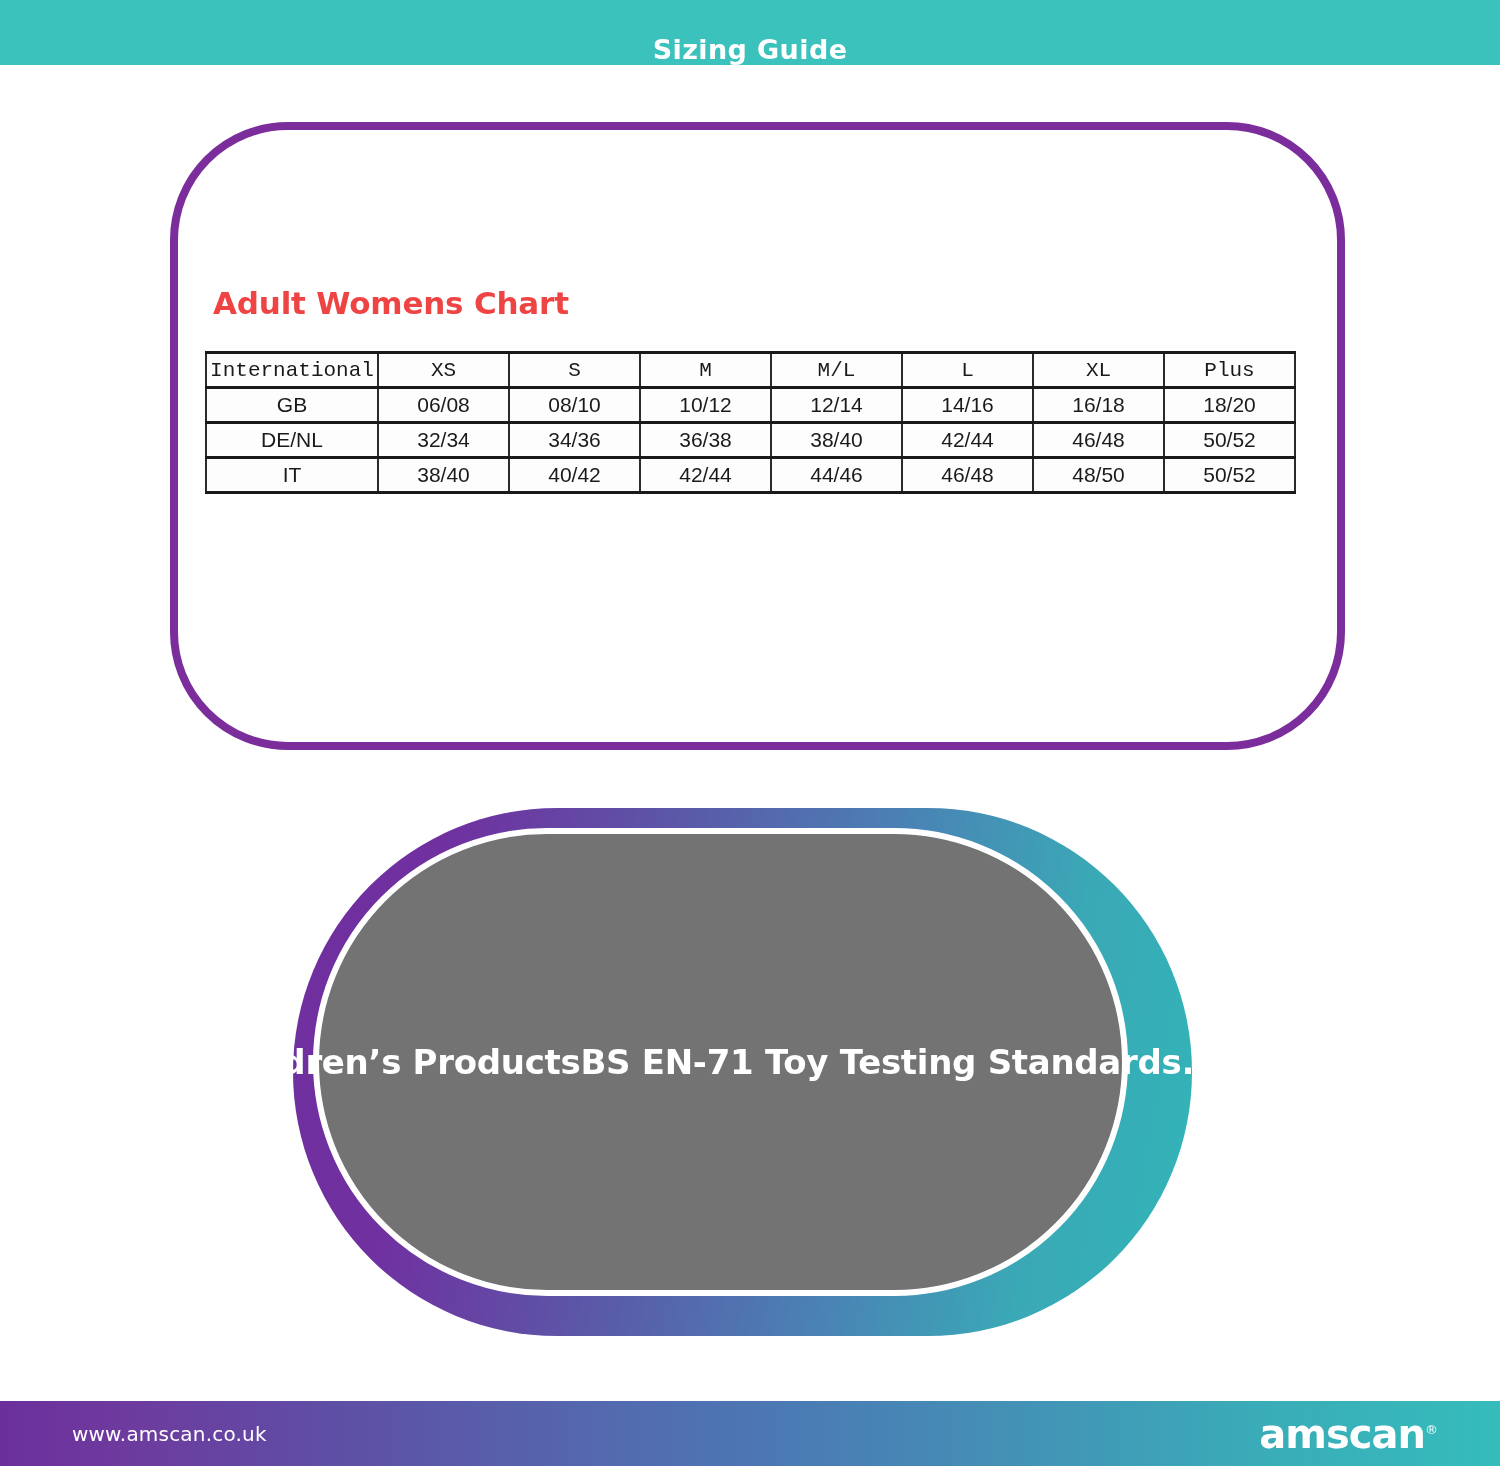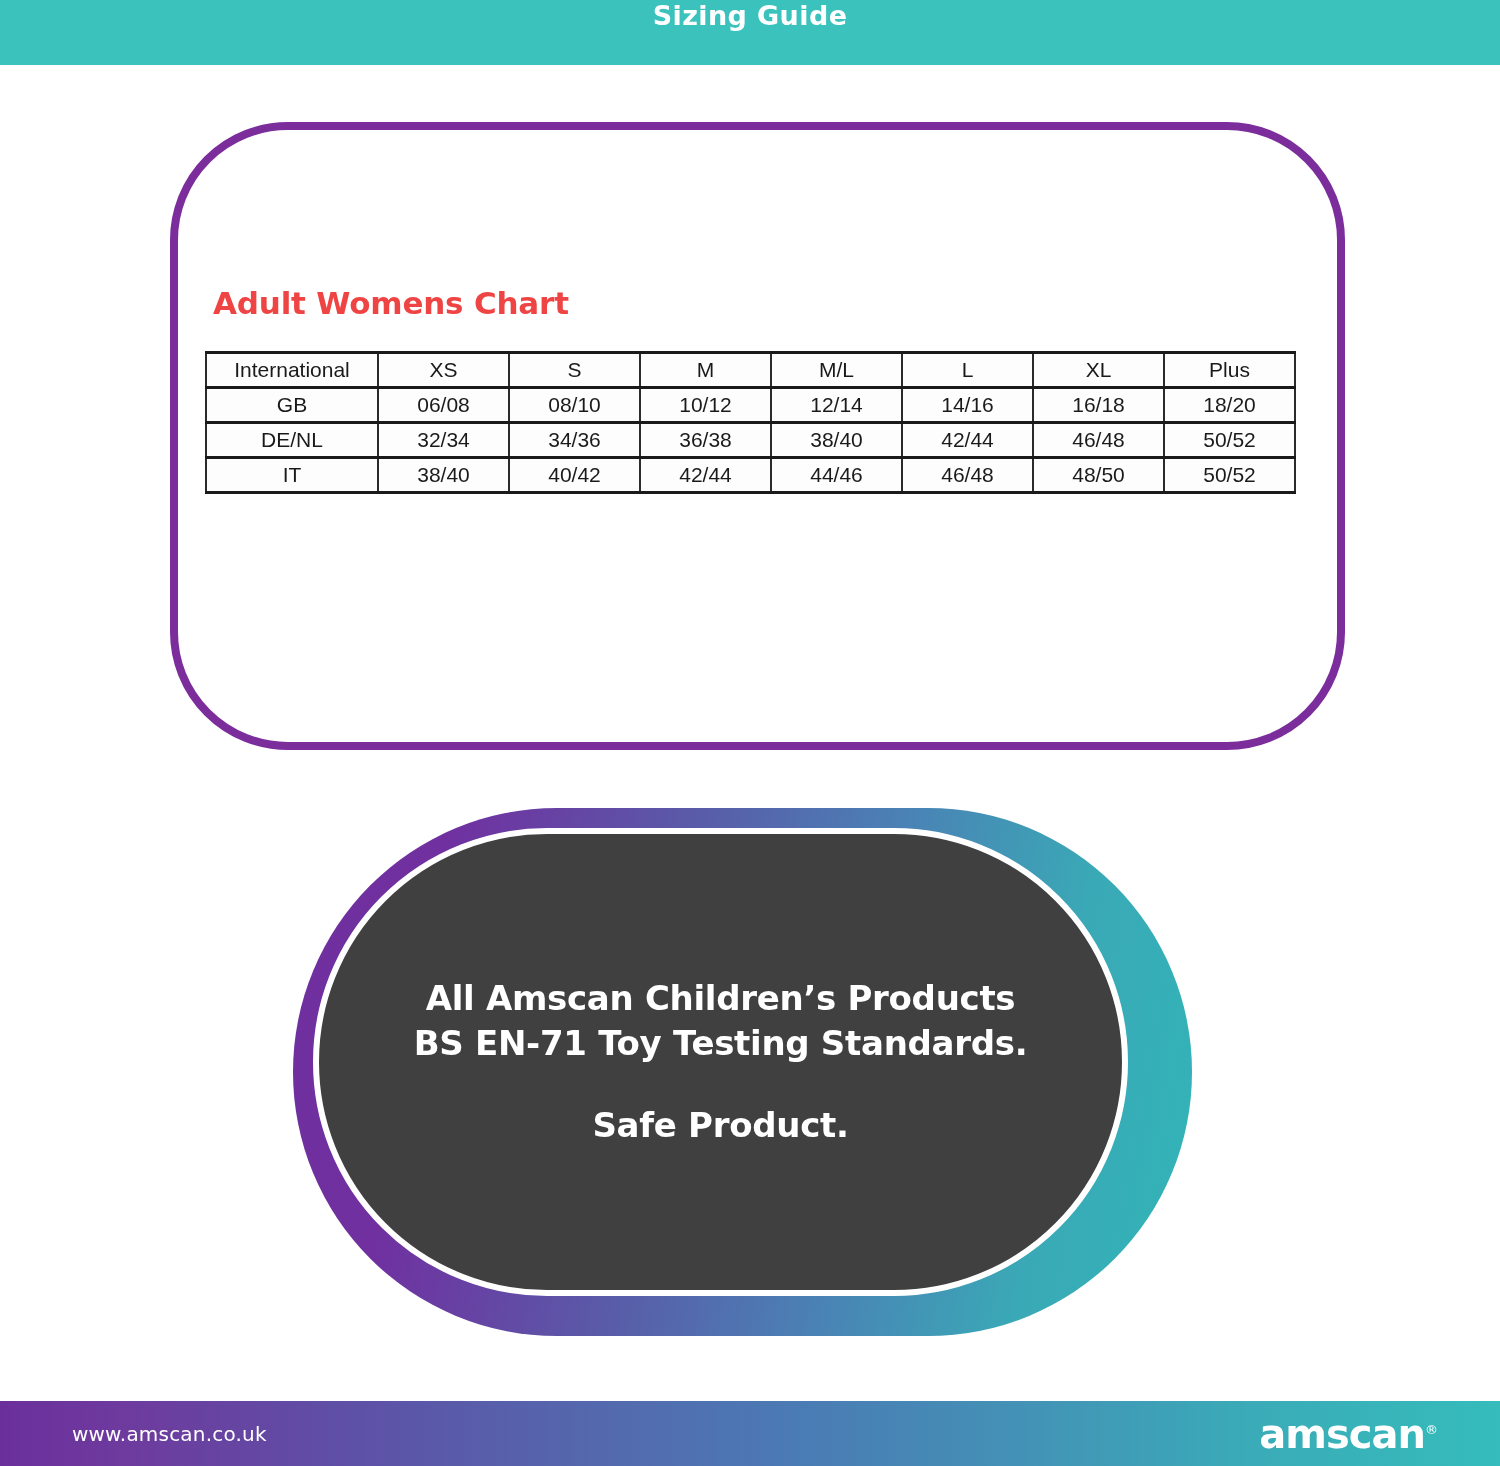--- a/index.html
+++ b/index.html
@@ -17,21 +17,21 @@
 
   
   .header-bar {
     position: absolute;
     left: 0;
     top: 0;
     width: 1500px;
     height: 65px;
     background: #3bc2bd;
     display: flex;
-    align-items: flex-start;
+    align-items: flex-end;
     justify-content: center;
   }
   .header-title {
     color: #ffffff;
     font-size: 27px;
     font-weight: bold;
     letter-spacing: 0.4px;
     font-family: "DejaVu Sans", sans-serif;
   }
 
@@ -82,20 +82,21 @@
     font-family: "Liberation Sans", sans-serif;
     font-size: 21px;
     font-weight: normal;
     color: #1a1a1a;
     height: 32px;
     padding: 0;
     background: #fdfdfd;
   }
   table.size-table thead th {
     font-weight: normal;
+    font-family: Liberation Mono, monospace;
   }
   table.size-table col.c-label { width: 172px; }
   table.size-table col.c-size  { width: 131px; }
 
   
   .badge-outer {
     position: absolute;
     left: 293px;
     top: 808px;
     width: 899px;
@@ -103,25 +104,25 @@
     border-radius: 264px;
     background: linear-gradient(100deg, #6f2f9e 0%, #7030a0 16%, #5a5aa8 40%, #4a82b5 62%, #3aa9b6 82%, #31b5b8 100%);
   }
   .badge-inner {
     position: absolute;
     left: 313px;
     top: 828px;
     width: 815px;
     height: 468px;
     border-radius: 234px;
-    background: #404040;
+    background: #737373;
     border: 6px solid #ffffff;
     box-sizing: border-box;
     display: flex;
-    flex-direction: column;
+    flex-direction: row;
     align-items: center;
     justify-content: center;
     text-align: center;
   }
   .badge-line {
     color: #ffffff;
     font-family: "DejaVu Sans", sans-serif;
     font-size: 34px;
     font-weight: bold;
     line-height: 1.32;

